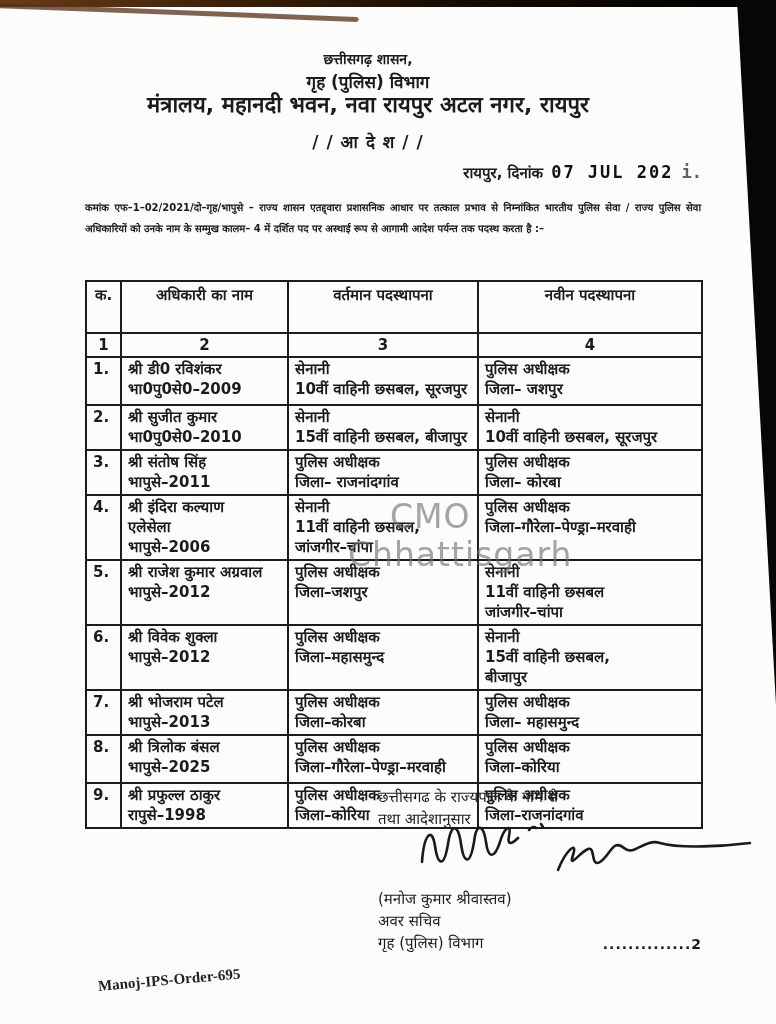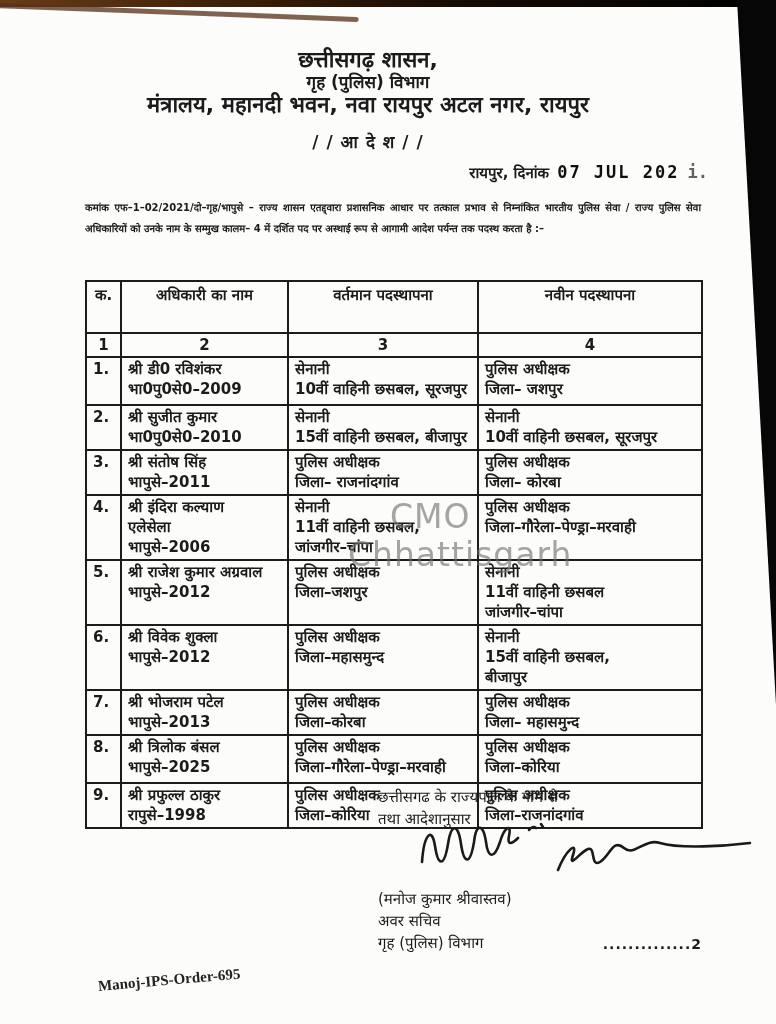--- a/index.html
+++ b/index.html
@@ -25,29 +25,29 @@
     background: #55301a; opacity: .75; transform: rotate(2.2deg);
     transform-origin: left center; border-radius: 3px;
   }
   .scan-right-wedge { position: absolute; top: 0; right: 0; }
 
   
   .header-block {
     position: absolute; top: 48px; left: 0; right: 40px;
     text-align: center; font-weight: 700;
   }
-  .header-block .h-line1 { font-size: 22px; line-height: 23px; }
+  .header-block .h-line1 { font-size: 14px; line-height: 23px; }
   .header-block .h-line2 { font-size: 17px; line-height: 23px; }
   .header-block .h-line3 { font-size: 22px; line-height: 22px; }
   .order-title {
     position: absolute; top: 130px; left: 0; right: 40px;
     text-align: center; font-weight: 700; font-size: 17px; letter-spacing: 1px;
   }
   .date-line {
-    position: absolute; top: 162px; right: 68px;
+    position: absolute; top: 162px; right: 74px;
     font-size: 15px; font-weight: 700; white-space: nowrap;
   }
   .date-stamp {
     font-family: "DejaVu Sans Mono", monospace;
     font-weight: 700; font-size: 17px; letter-spacing: 2px; color: #101010;
     margin-left: 8px;
   }
   .date-stamp-tail { opacity: .65; letter-spacing: 0; }
 
   

